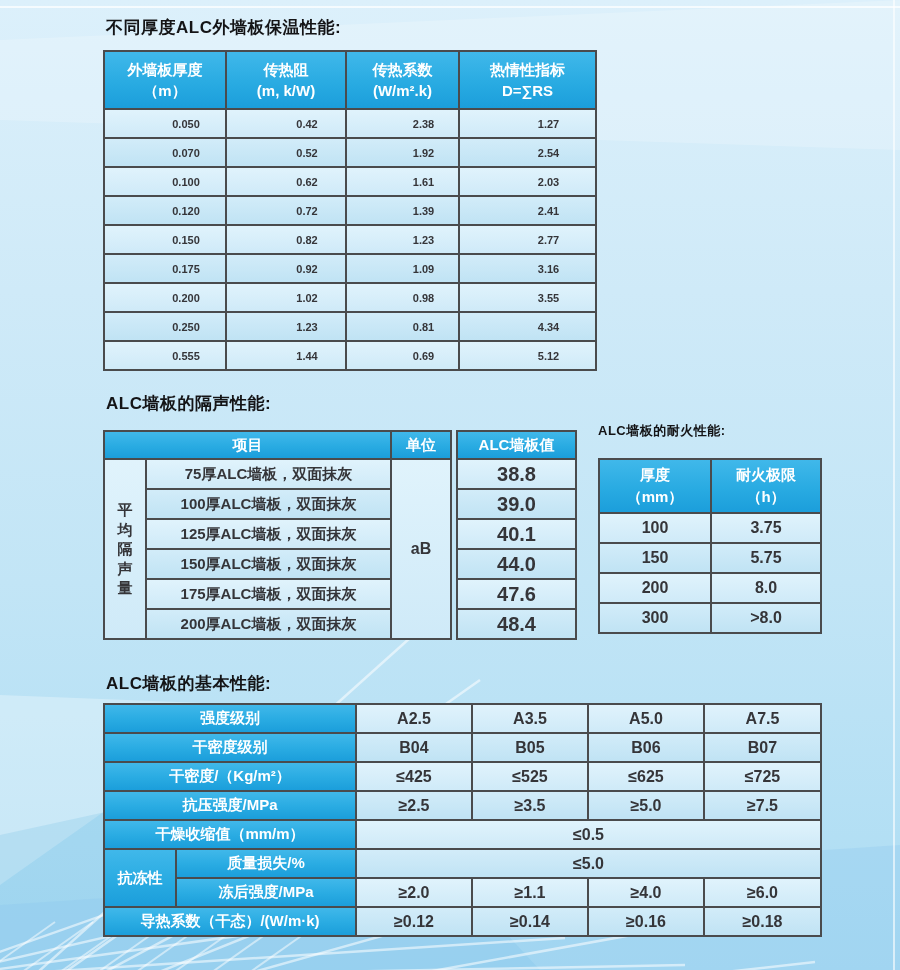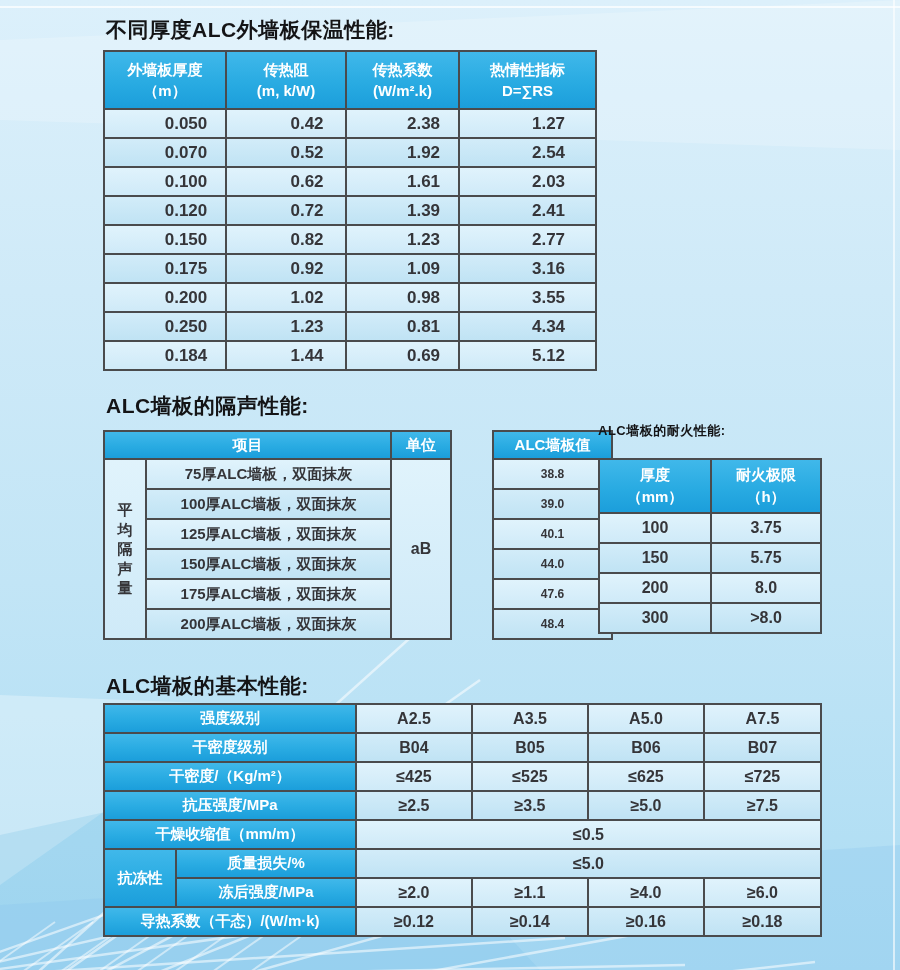--- a/index.html
+++ b/index.html
@@ -2,40 +2,40 @@
 <html><head>
 <meta charset="utf-8">
 <style>
   html,body{margin:0;padding:0;}
   body{
     width:900px;height:970px;position:relative;overflow:hidden;
     background:linear-gradient(180deg,#dcf0fb 0%,#cfeaf8 30%,#c2e5f6 60%,#abdcf3 100%);
     font-family:"Liberation Sans","DejaVu Sans",sans-serif;
   }
   .decor{position:absolute;left:0;top:0;pointer-events:none;}
-  .title{position:absolute;margin:0;font-size:21px;font-weight:bold;color:#141416;letter-spacing:.5px;white-space:nowrap;}
+  .title{position:absolute;margin:0;font-size:17px;font-weight:bold;color:#141416;letter-spacing:.5px;white-space:nowrap;}
   table{position:absolute;border-collapse:collapse;table-layout:fixed;}
   th,td{border:2px solid #4a4b4d;text-align:center;vertical-align:middle;padding:0 2px;overflow:hidden;}
   th,.bluecell{
     background:linear-gradient(180deg,#40b8ea 0%,#29abe2 55%,#1b9edb 100%);
     color:#ffffff;font-weight:bold;white-space:pre-line;
   }
   td{font-weight:bold;color:#353539;}
   tr.ra td.lite{background:linear-gradient(180deg,#e0f3fc,#cfeaf8);}
   tr.rb td.lite{background:linear-gradient(180deg,#d2ecf9,#c0e3f4);}
   
   #table1 th{height:56px;font-size:15px;line-height:1.4;}
-  #table1 td{height:27px;font-size:17px;padding-left:44px;}
+  #table1 td{height:27px;font-size:11px;padding-left:44px;}
   
   #table2 th,#table2v th{height:26px;font-size:15px;}
   #table2 td,#table2v td{height:28px;}
   #table2 td.item{font-size:15px;}
   #table2 td.vlabel{font-size:15px;line-height:1.3;white-space:pre-line;}
   #table2 td.unit{font-size:16px;}
-  #table2v td{font-size:12px;}
+  #table2v td{font-size:20px;}
   
   #table3 th{height:52px;font-size:15px;line-height:1.5;}
   #table3 td{height:28px;font-size:16px;}
   
   #table4 td{height:27px;}
   #table4 td.lbl{font-size:15px;}
   #table4 td.val,#table4 td.spanval{font-size:16px;}
 </style>
 </head>
 <body>
@@ -137,21 +137,21 @@
         <td class="lite">0.98</td>
         <td class="lite">3.55</td>
       </tr>
     <tr class="rb">
         <td class="lite">0.250</td>
         <td class="lite">1.23</td>
         <td class="lite">0.81</td>
         <td class="lite">4.34</td>
       </tr>
     <tr class="ra">
-        <td class="lite">0.184</td>
+        <td class="lite">0.555</td>
         <td class="lite">1.44</td>
         <td class="lite">0.69</td>
         <td class="lite">5.12</td>
       </tr>
   </tbody>
 </table>
 
 <h2 class="title" style="left:106px;top:392px;">ALC墙板的隔声性能:</h2>
 
 <table id="table2" style="left:103px;top:430px;width:347px;padding-left:41px;">
@@ -187,21 +187,21 @@
       </tr>
     <tr class="ra">
         <td class="item lite">175厚ALC墙板，双面抹灰</td>
       </tr>
     <tr class="rb">
         <td class="item lite">200厚ALC墙板，双面抹灰</td>
       </tr>
   </tbody>
 </table>
 
-<table id="table2v" style="left:456px;top:430px;width:119px;margin-left:36px;">
+<table id="table2v" style="left:456px;top:430px;width:119px;">
   <colgroup>
       <col style="width:119px">
     </colgroup>
   <thead>
     <tr>
       <th>ALC墙板值</th>
     </tr>
   </thead>
   <tbody>
     <tr class="ra">

